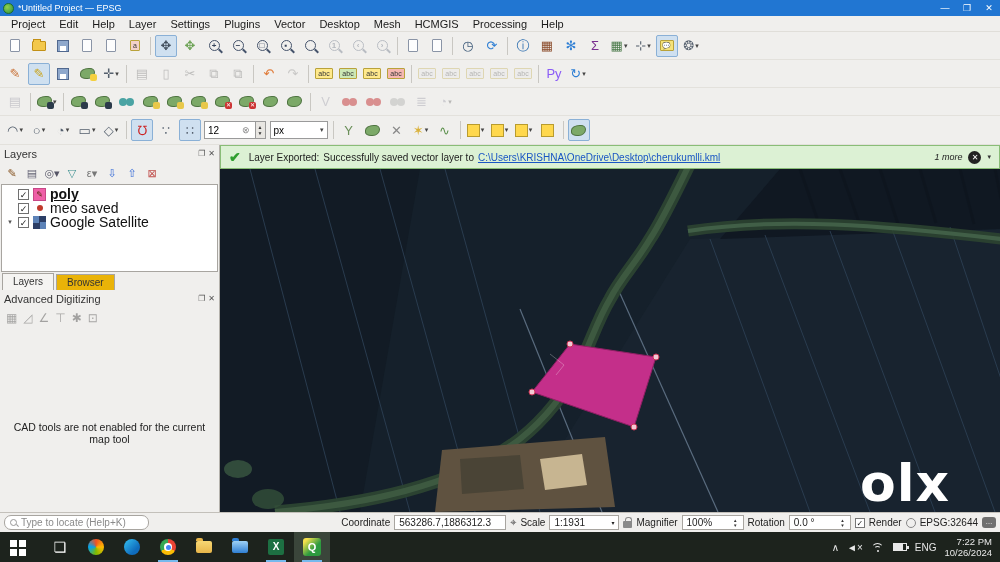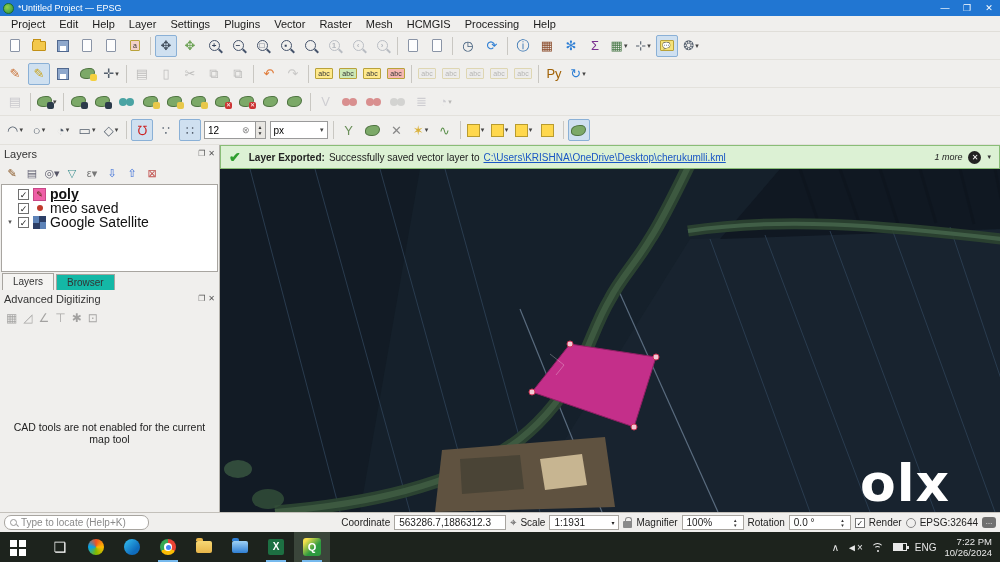--- a/index.html
+++ b/index.html
@@ -56,31 +56,31 @@
   .layer-row { display:flex; align-items:center; height:14px; gap:4px; padding-left:4px; }
   .expander { width:8px; font-size:7px; color:#555; text-align:center; }
   .cb { width:11px; height:11px; background:#fff; border:1px solid #707070; font-size:9px; line-height:10px; text-align:center; color:#222; }
   .sw-poly { width:13px; height:13px; background:#ef5fa7; border:1px solid #c74886; font-size:8px; line-height:11px; text-align:center; color:#5b2c12; }
   .sw-point { width:13px; height:13px; display:flex; align-items:center; justify-content:center; }
   .sw-point i { width:6px; height:6px; border-radius:50%; background:#c0392b; }
   .sw-raster { width:13px; height:13px; background:conic-gradient(#2c3e66 0 90deg,#5d83b8 90deg 180deg,#2c3e66 180deg 270deg,#5d83b8 270deg); }
   .lname { font-size:14px; color:#111; }
   .lname.bold { font-weight:bold; text-decoration:underline; }
   .panel-tabs { height:18px; display:flex; align-items:flex-end; padding-left:2px; gap:2px; }
-  .ptab { font-size:10px; padding:2px 10px; border:1px solid #a8a5a0; border-bottom:none; background:#14b8a6; color:#333; }
+  .ptab { font-size:10px; padding:2px 10px; border:1px solid #a8a5a0; border-bottom:none; background:#eab308; color:#333; }
   .ptab.active { background:#f5f4f2; height:17px; }
   .adv-panel { flex:1; display:flex; flex-direction:column; }
   .adv-tools { height:22px; display:flex; align-items:center; gap:6px; padding:0 6px; opacity:.32; font-size:12px; }
   .cad-msg { margin-top:92px; text-align:center; font-size:10.5px; color:#222; padding:0 6px; }
 
   
   .mapcol { flex:1; display:flex; flex-direction:column; min-width:0; }
   .msgbar { height:24px; flex:0 0 auto; background:#dcf1d4; border:1px solid #89bd77; display:flex; align-items:center; padding:0 8px; font-size:10px; color:#222; }
   .msg-check { color:#2f9e2f; font-size:14px; font-weight:bold; margin-right:8px; }
-  .msg-title { font-weight:bold; margin-right:4px; }
+  .msg-title { font-weight:normal; margin-right:4px; }
   .msg-link { color:#1a56c4; text-decoration:underline; margin-left:4px; }
   .msg-right { margin-left:auto; display:flex; align-items:center; gap:6px; }
   .msg-more { font-style:italic; font-size:9px; }
   .msg-close { width:13px; height:13px; border-radius:50%; background:#222; color:#fff; font-size:8px; line-height:13px; text-align:center; }
   .msg-dd { font-size:7px; color:#333; }
   .mapwrap { flex:1; position:relative; background:#16202b; }
   .mapwrap svg { display:block; }
 
   
   .statusbar { height:20px; flex:0 0 auto; background:#f0efed; border-top:1px solid #c3c0ba; display:flex; align-items:center; font-size:10px; color:#222; padding:0 4px; gap:4px; }
@@ -148,21 +148,21 @@
   </div>
 
   <div class="menubar" id="menubar">
       <span class="menu-item">Project</span>
       <span class="menu-item">Edit</span>
       <span class="menu-item">Help</span>
       <span class="menu-item">Layer</span>
       <span class="menu-item">Settings</span>
       <span class="menu-item">Plugins</span>
       <span class="menu-item">Vector</span>
-      <span class="menu-item">Raster</span>
+      <span class="menu-item">Desktop</span>
       <span class="menu-item">Mesh</span>
       <span class="menu-item">HCMGIS</span>
       <span class="menu-item">Processing</span>
       <span class="menu-item">Help</span>
     </div>
 
   <div class="trow">
       <span class="tbtn">
         <span class="i-page"></span>
       </span>
@@ -321,21 +321,21 @@
         <span class="i-chip" style="background: rgb(232, 232, 232);">abc</span>
       </span>
       <span class="tbtn dis">
         <span class="i-chip" style="background: rgb(232, 232, 232);">abc</span>
       </span>
       <span class="tbtn dis">
         <span class="i-chip" style="background: rgb(232, 232, 232);">abc</span>
       </span>
       <span class="tsep"></span>
       <span class="tbtn">
-        <span class="g" style="color: #a16207;">Py</span>
+        <span class="g" style="color: #8b5cf6;">Py</span>
       </span>
       <span class="tbtn">
         <span class="g" style="color: rgb(47, 127, 212);">↻</span>
         <span class="caret">▾</span>
       </span>
     </div>
   <div class="trow">
       <span class="tbtn dis">
         <span class="g" style="color: rgb(119, 119, 136);">▤</span>
       </span>

